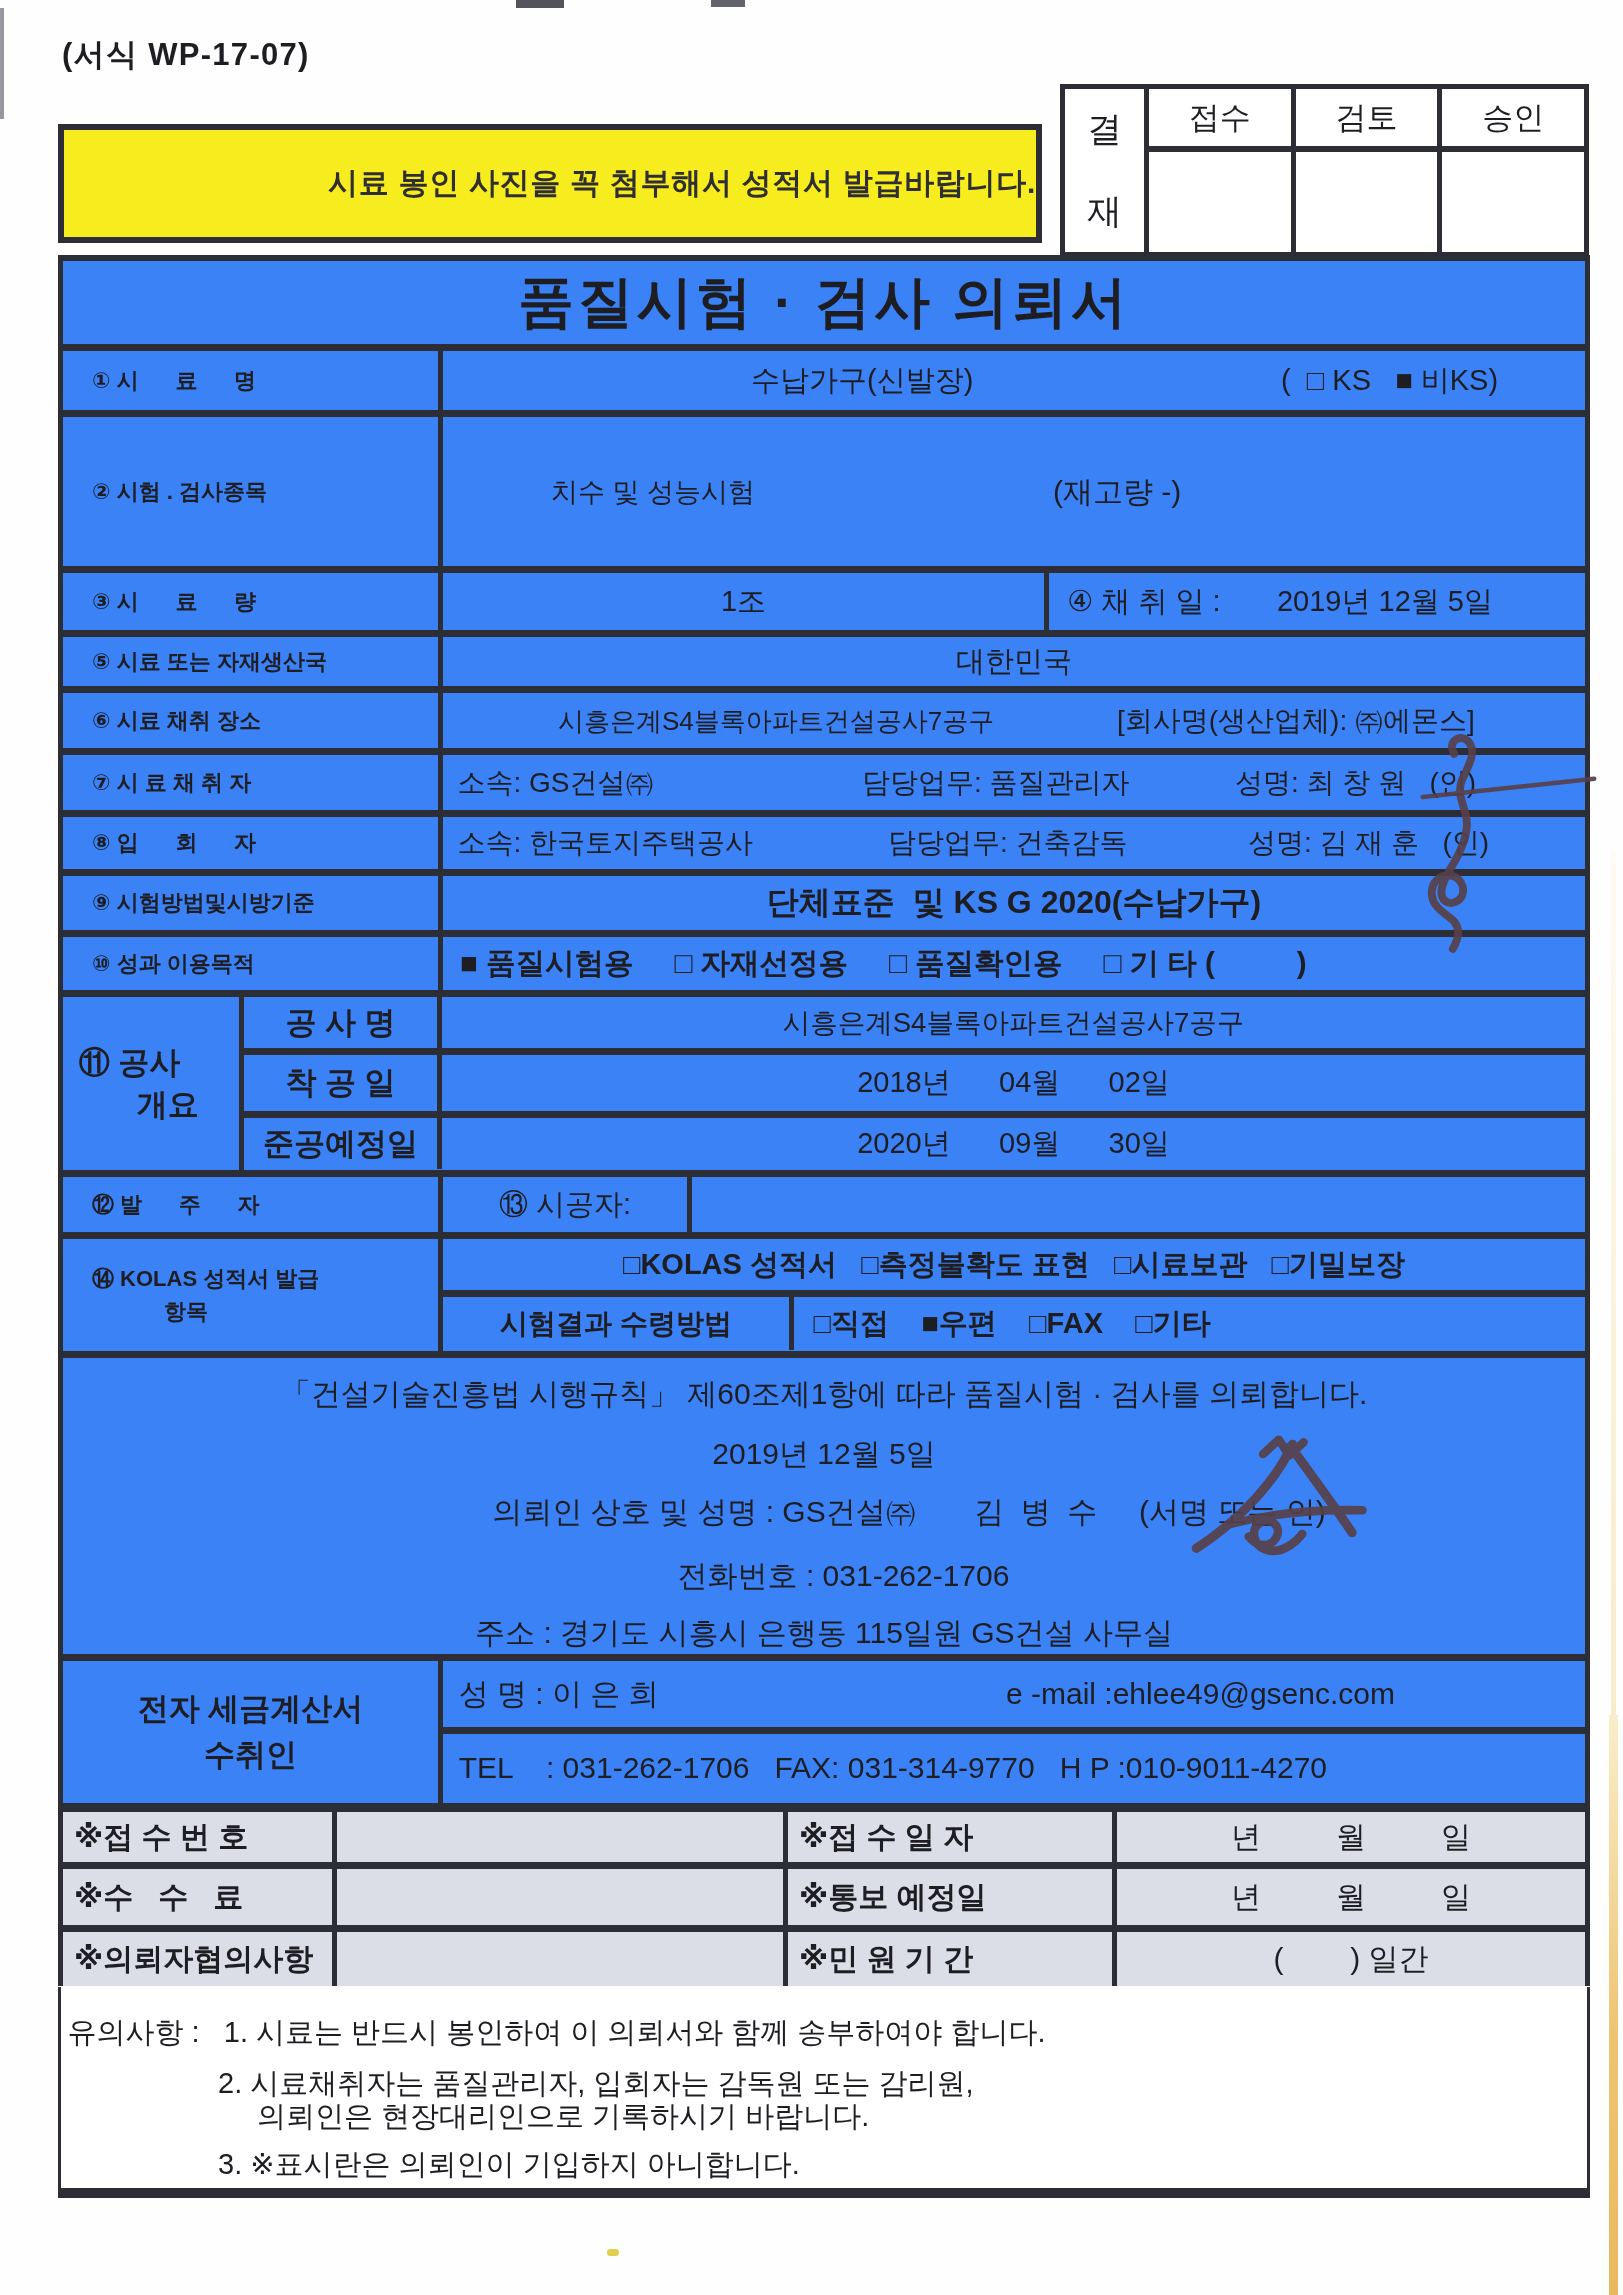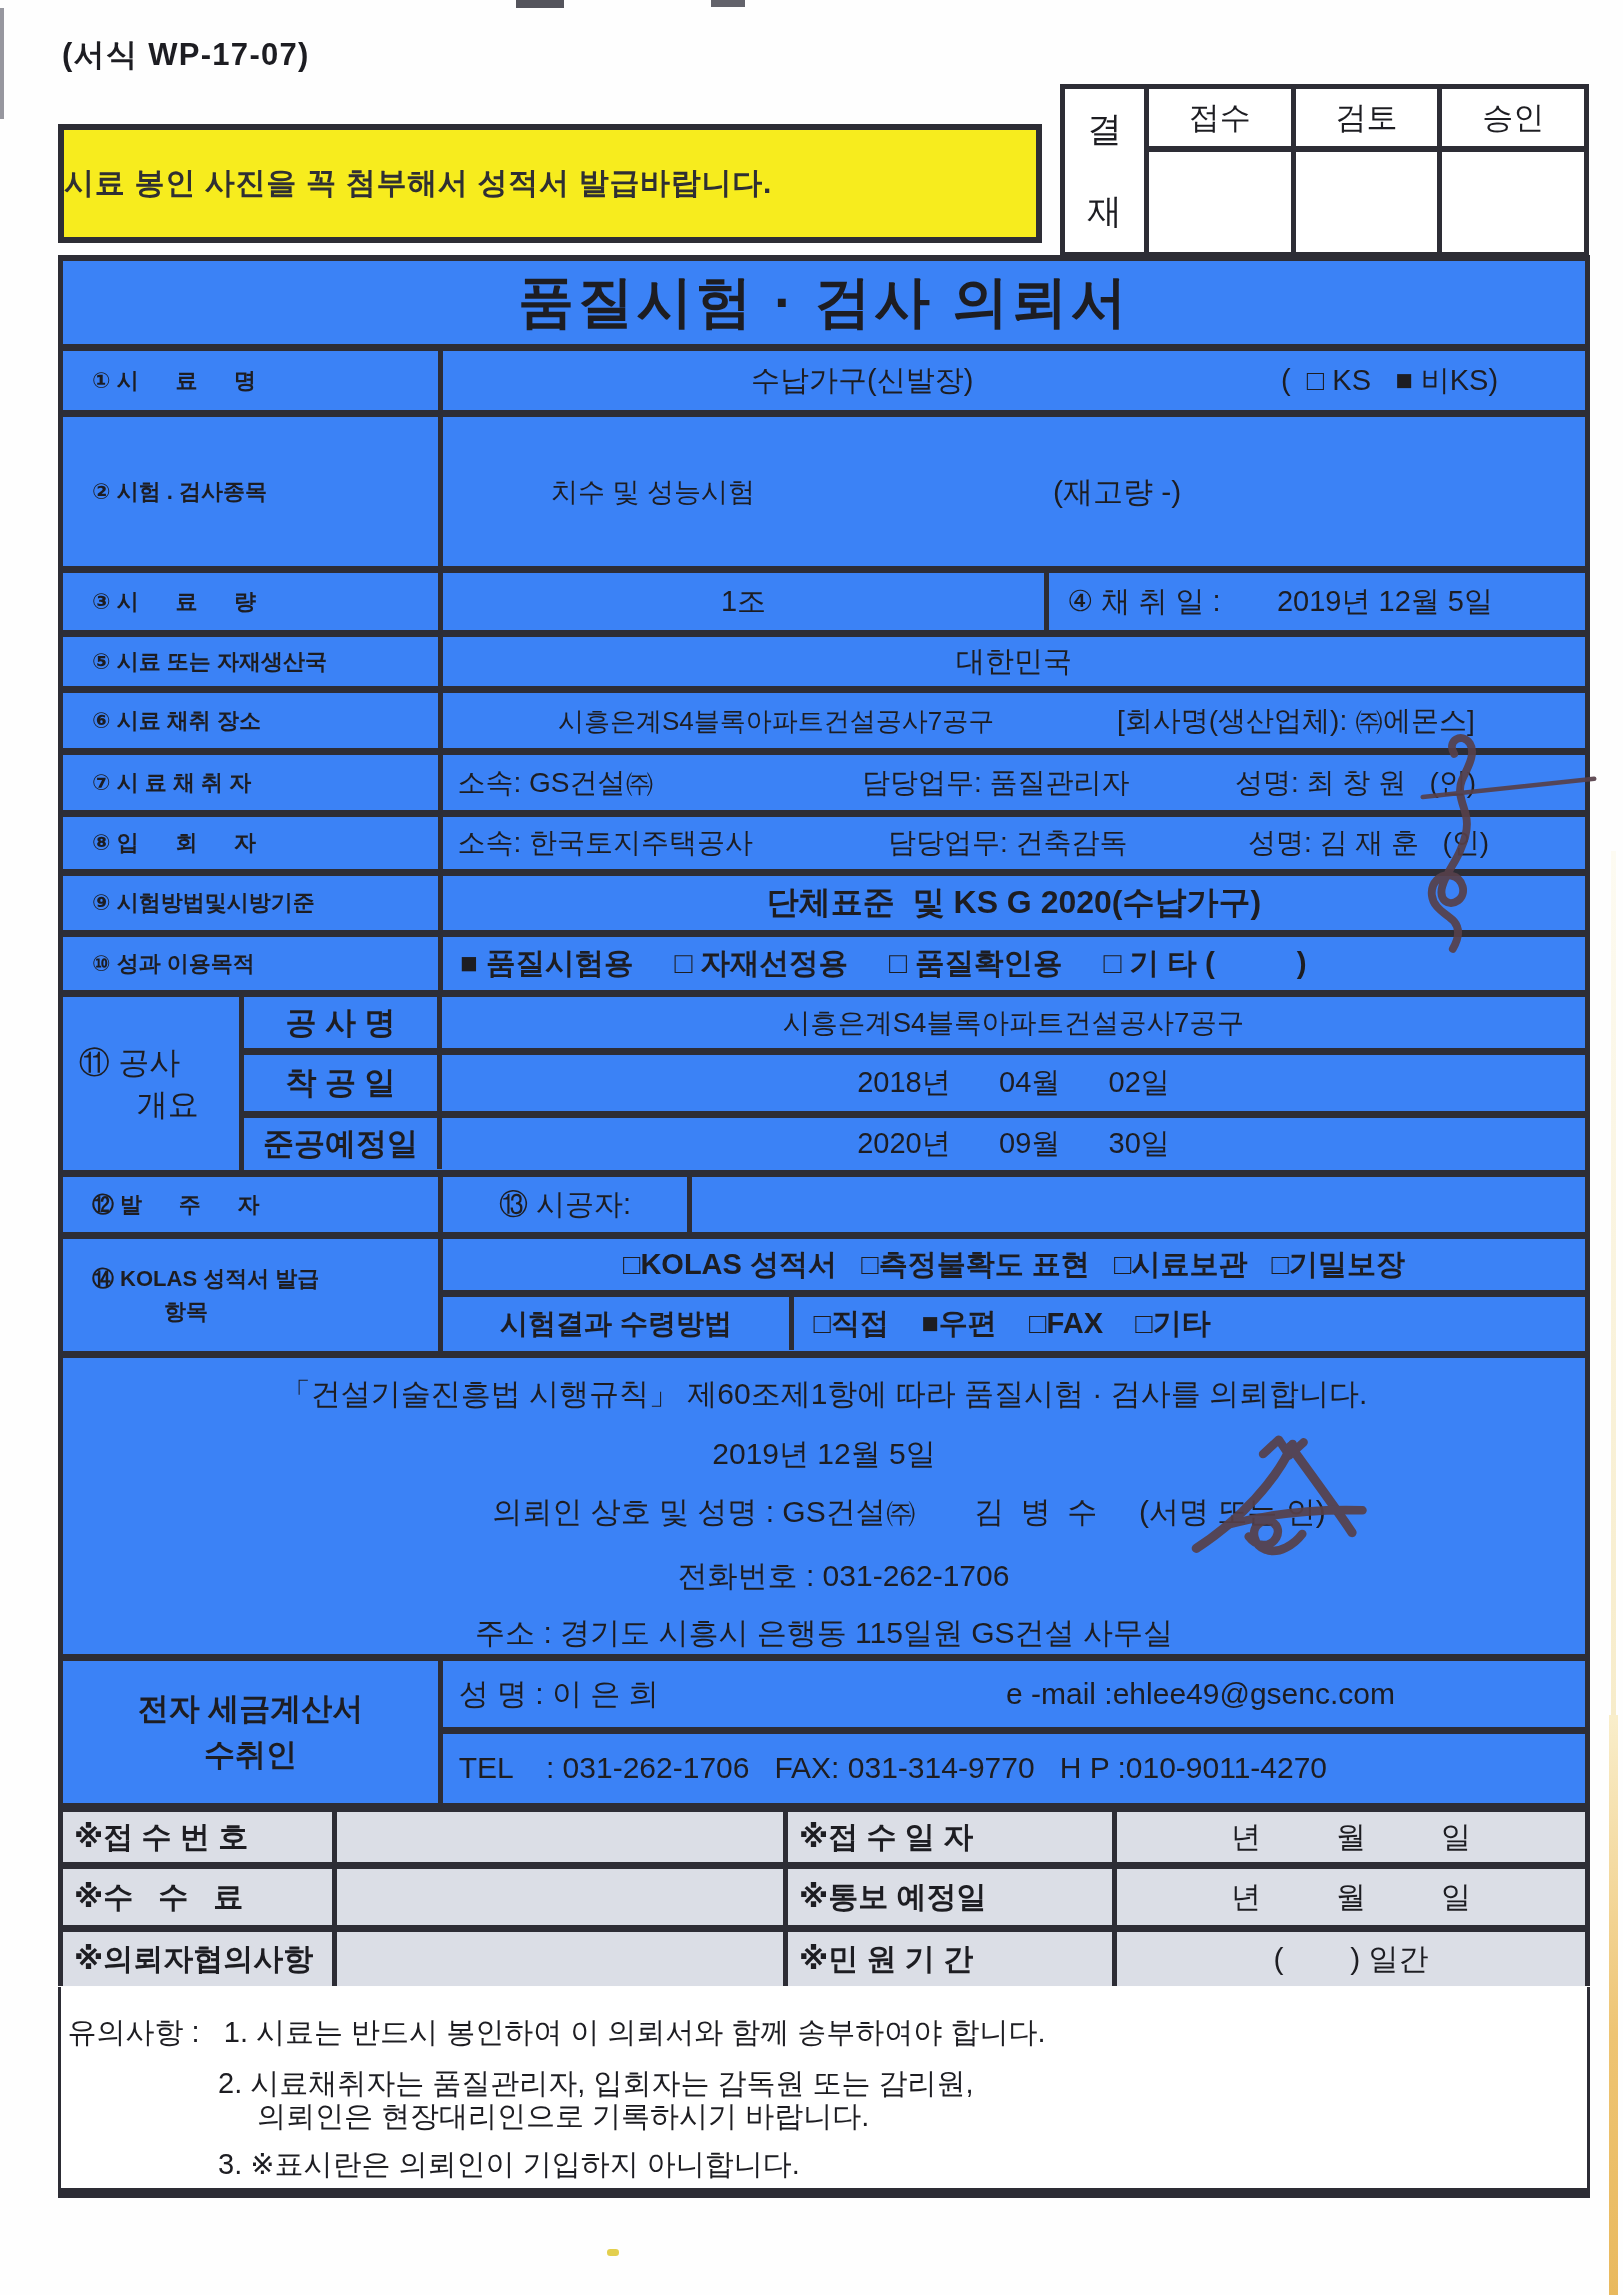--- a/index.html
+++ b/index.html
@@ -5,21 +5,21 @@
   html,body{margin:0;padding:0;background:#e8e8e8;}
   .page{
     position:relative;width:1623px;height:2295px;background:#fefefe;
     font-family:"Liberation Sans","DejaVu Sans",sans-serif;color:#1d1d22;overflow:hidden;
   }
   .t{white-space:pre;}
   
   .form-code{position:absolute;left:62px;top:34px;font-size:31px;letter-spacing:1.3px;font-weight:600;}
   .banner{
     position:absolute;left:58px;top:124px;width:984px;height:119px;box-sizing:border-box;
-    background:#f7ec1e;border:6.5px solid #2d2d35;display:flex;align-items:center;justify-content:flex-start;
+    background:#f7ec1e;border:6.5px solid #2d2d35;display:flex;align-items:center;justify-content:flex-end;
     font-size:30px;font-weight:700;color:#2f2f33;letter-spacing:0.7px;
   }
   .approval{position:absolute;left:1060px;top:84px;width:529px;height:173px;box-sizing:border-box;
     border:5.9px solid #2d2d35;display:flex;background:#fff;}
   .approval .stamp-col{width:84px;box-sizing:border-box;border-right:5.2px solid #2d2d35;display:flex;
     flex-direction:column;align-items:center;justify-content:space-between;padding:17px 0;font-size:35px;}
   .approval .cols{flex:1;display:flex;flex-direction:column;}
   .approval .head{display:flex;height:63px;box-sizing:border-box;border-bottom:6.5px solid #2d2d35;}
   .approval .head .hc{flex:1;display:flex;align-items:center;justify-content:center;font-size:31px;
     box-sizing:border-box;border-right:5.2px solid #2d2d35;}
@@ -34,21 +34,21 @@
   .row.first{border-top:none;}
   .lbl{width:380px;box-sizing:border-box;border-right:5.2px solid #2d2d35;display:flex;align-items:center;
     padding-left:29px;font-size:22px;font-weight:700;}
   .cell{flex:1;display:flex;align-items:center;box-sizing:border-box;position:relative;font-size:29px;}
   .center{justify-content:center;}
   .title-row{justify-content:center;align-items:center;font-size:56px;font-weight:700;letter-spacing:3.3px;}
   .abs{position:absolute;top:50%;transform:translateY(-50%);}
   .w-border{border-right:5.2px solid #2d2d35;text-align:center;}
   
   .outer-lbl{width:181px;box-sizing:border-box;border-right:5.2px solid #2d2d35;display:flex;flex-direction:column;
-    justify-content:center;font-size:31px;font-weight:400;padding-left:15.7px;line-height:1.35;}
+    justify-content:center;font-size:31px;font-weight:700;padding-left:15.7px;line-height:1.35;}
   .sub-col{flex:1;display:flex;flex-direction:column;}
   .sub-row{display:flex;box-sizing:border-box;border-top:7.9px solid #2d2d35;flex:none;}
   .sub-row.first{border-top:none;}
   .sub-lbl{width:198px;box-sizing:border-box;border-right:5.2px solid #2d2d35;display:flex;align-items:center;
     justify-content:center;font-size:31px;font-weight:700;}
   
   .statement{position:relative;box-sizing:border-box;border-top:7.9px solid #2d2d35;font-size:30px;}
   .statement .line{position:absolute;width:100%;text-align:center;}
   
   .tax-rows{flex:1;display:flex;flex-direction:column;}

